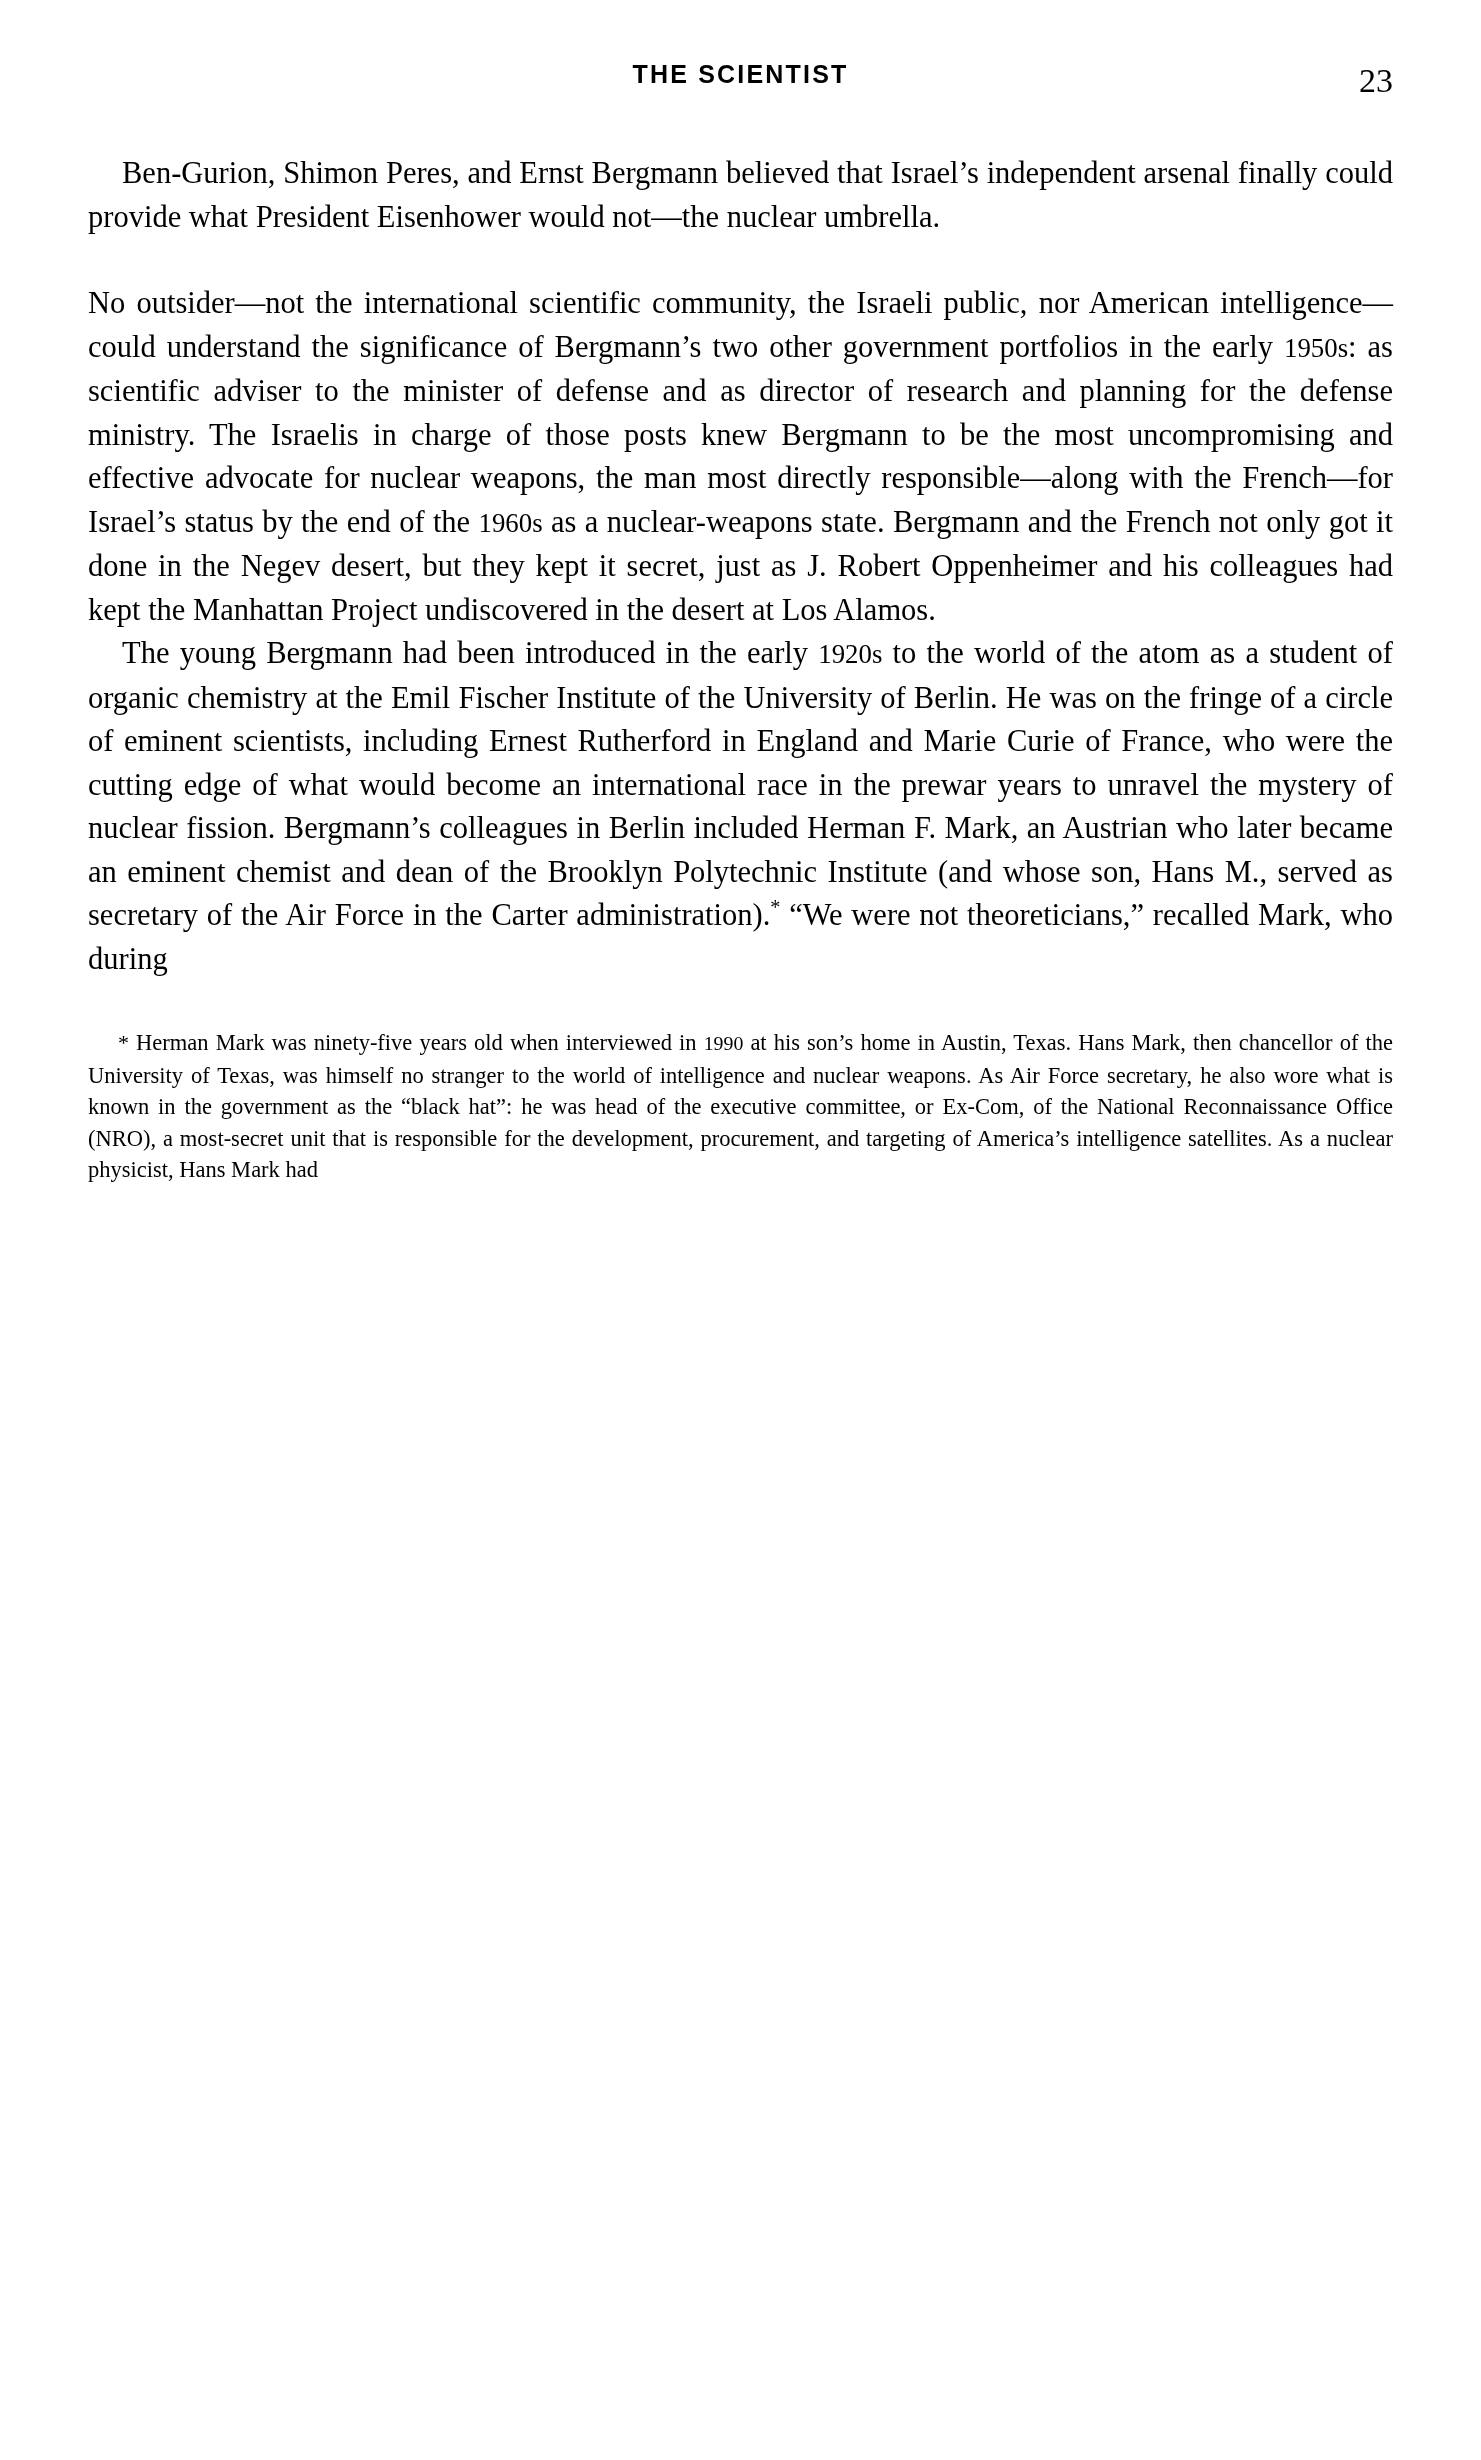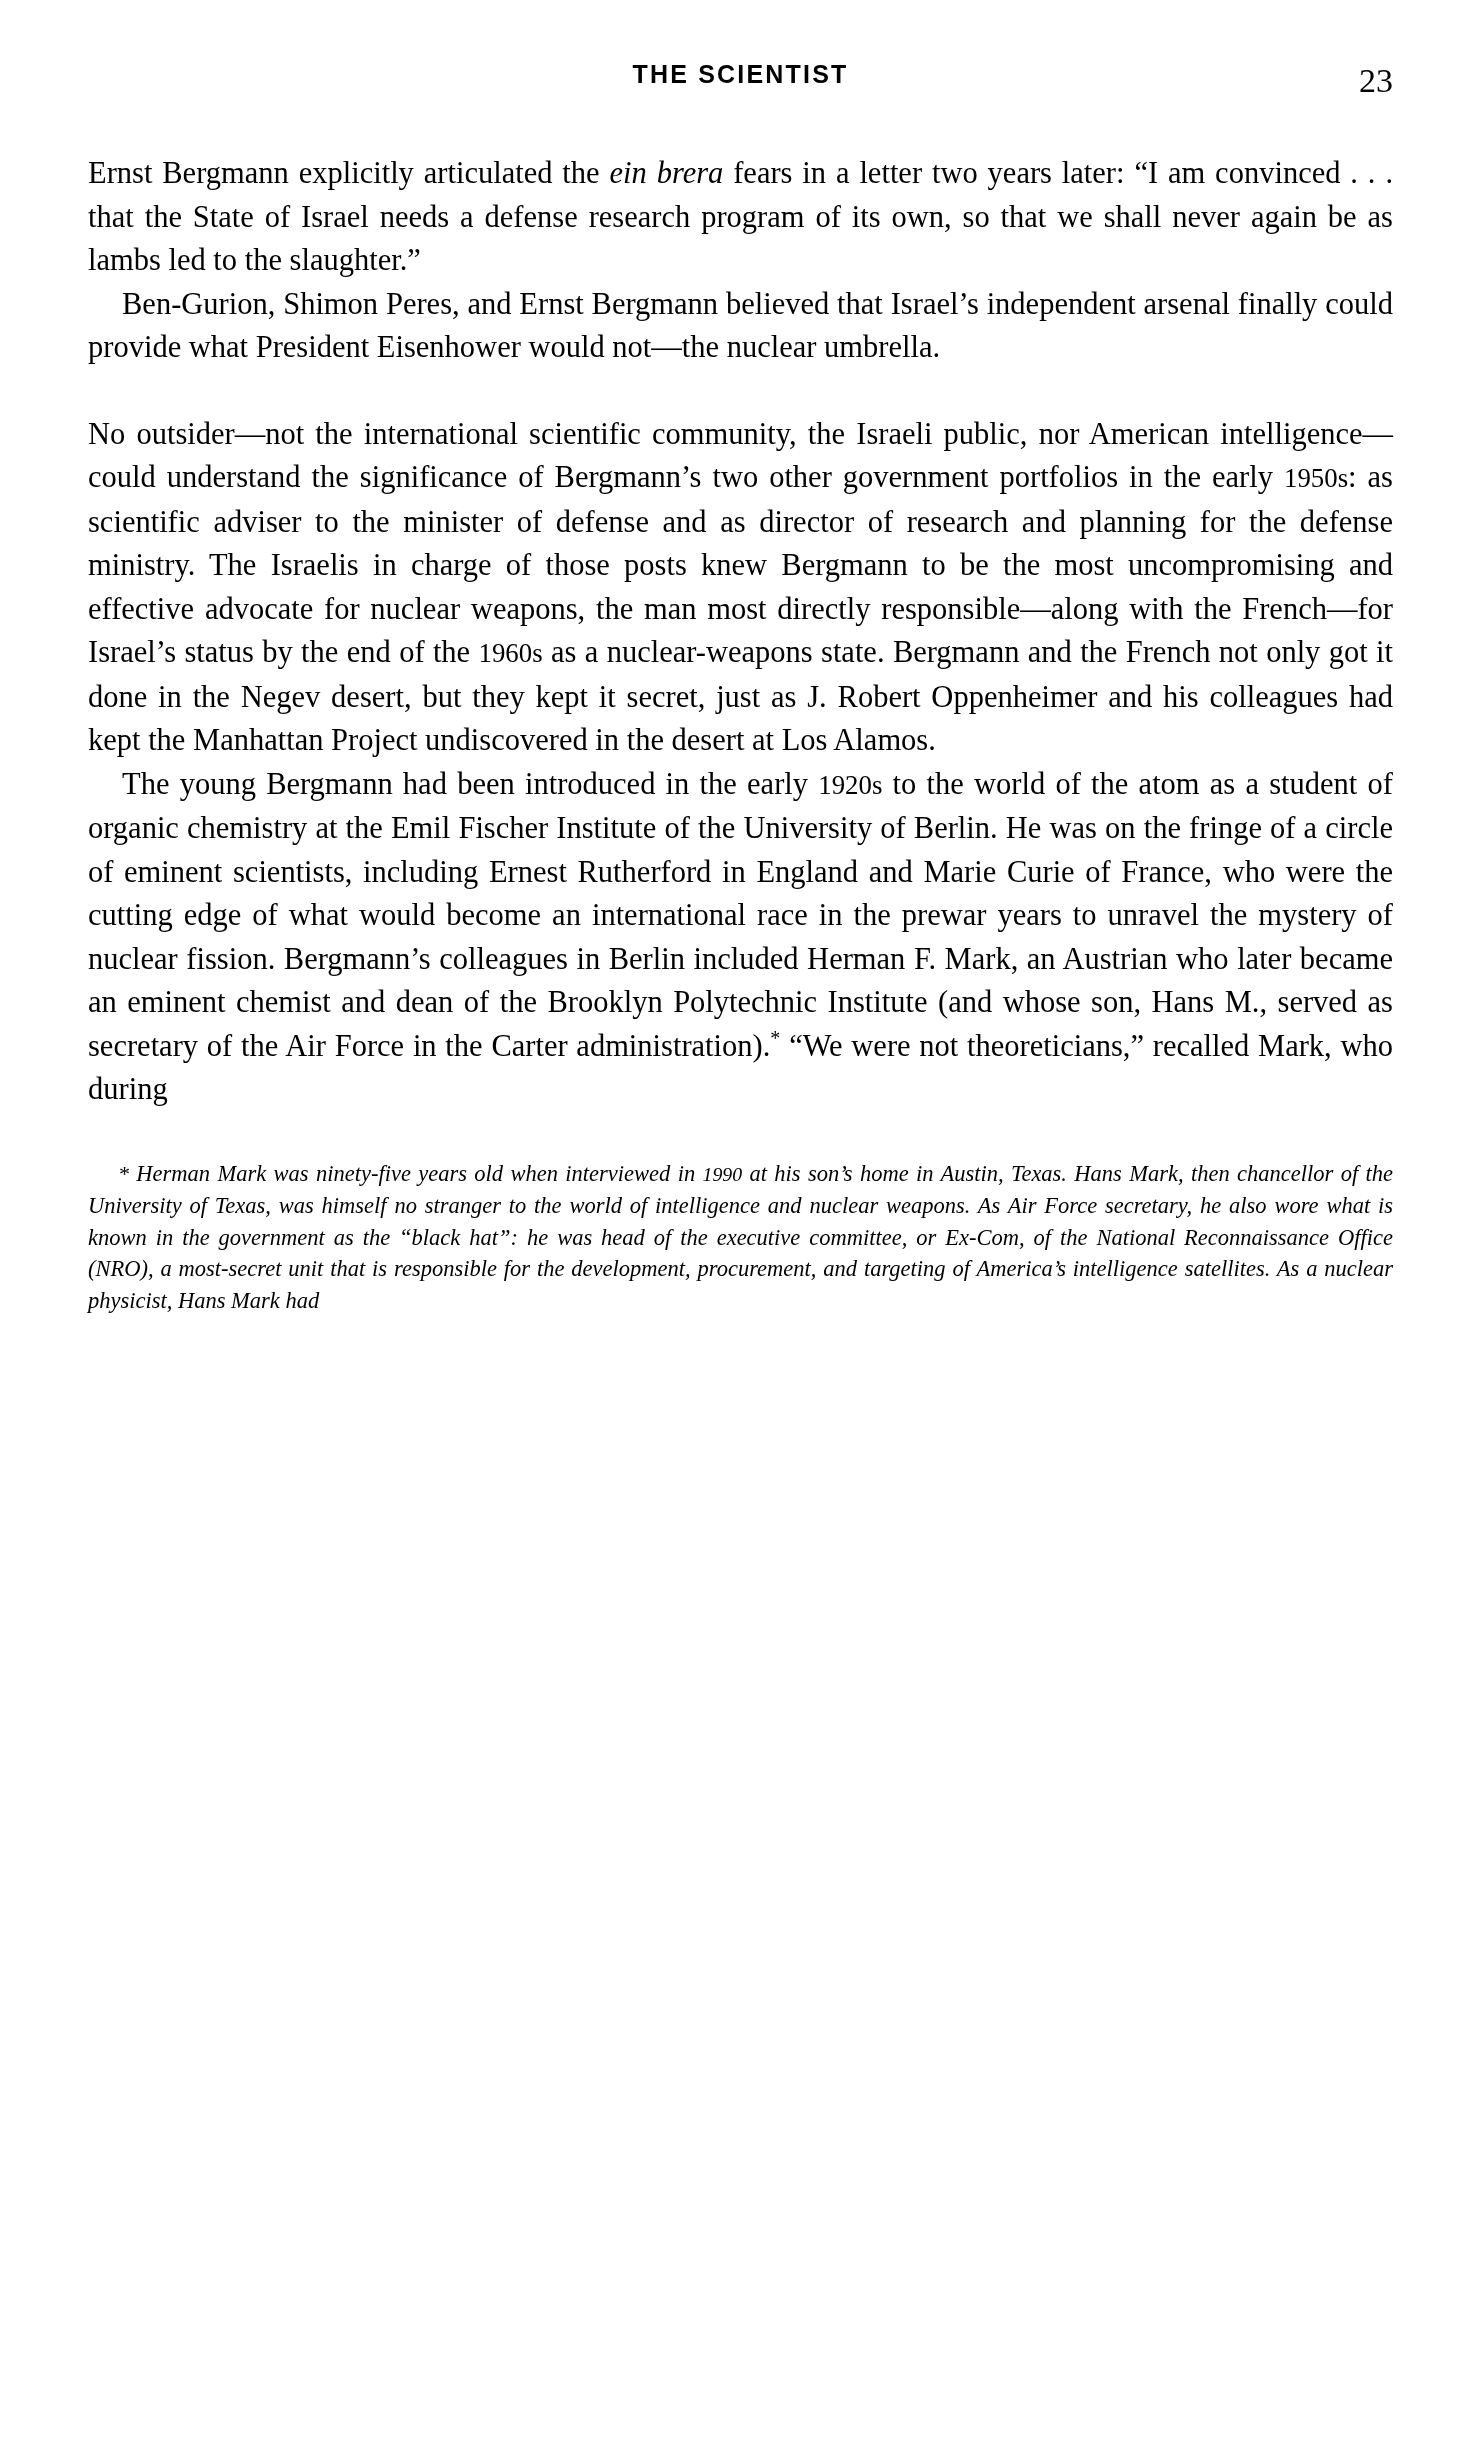--- a/index.html
+++ b/index.html
@@ -69,21 +69,20 @@
   .footnote {
     margin-top: 46px;
     font-size: 22.5px;
     line-height: 31.5px;
     text-align: justify;
     text-justify: inter-word;
   }
   .footnote p {
     margin: 0;
     text-indent: 30px;
-    font-style: italic;
   }
   .footnote .star {
     font-size: 22px;
     vertical-align: baseline;
   }
   sup.star {
     font-size: 0.66em;
     vertical-align: super;
     line-height: 0;
   }
@@ -93,21 +92,20 @@
 
 <div class="page">
   <div class="content">
 
     <div class="running-head">
       <span class="title">THE SCIENTIST</span>
       <span class="folio">23</span>
     </div>
 
     <div class="body-text" id="body-text">
-        <p>Ernst Bergmann explicitly articulated the <i>ein brera</i> fears in a letter two years later: “I am convinced . . . that the State of Israel needs a defense research program of its own, so that we shall never again be as lambs led to the slaughter.”</p>
         <p class="indent">Ben-Gurion, Shimon Peres, and Ernst Bergmann believed that Israel’s independent arsenal finally could provide what President Eisenhower would not—the nuclear umbrella.</p>
         <p class="gap">No outsider—not the international scientific community, the Israeli public, nor American intelligence—could understand the significance of Bergmann’s two other government portfolios in the early <span class="smallcapnum">1950s</span>: as scientific adviser to the minister of defense and as director of research and planning for the defense ministry. The Israelis in charge of those posts knew Bergmann to be the most uncompromising and effective advocate for nuclear weapons, the man most directly responsible—along with the French—for Israel’s status by the end of the <span class="smallcapnum">1960s</span> as a nuclear-weapons state. Bergmann and the French not only got it done in the Negev desert, but they kept it secret, just as J. Robert Oppenheimer and his colleagues had kept the Manhattan Project undiscovered in the desert at Los Alamos.</p>
         <p class="indent">The young Bergmann had been introduced in the early <span class="smallcapnum">1920s</span> to the world of the atom as a student of organic chemistry at the Emil Fischer Institute of the University of Berlin. He was on the fringe of a circle of eminent scientists, including Ernest Rutherford in England and Marie Curie of France, who were the cutting edge of what would become an international race in the prewar years to unravel the mystery of nuclear fission. Bergmann’s colleagues in Berlin included Herman F. Mark, an Austrian who later became an eminent chemist and dean of the Brooklyn Polytechnic Institute (and whose son, Hans M., served as secretary of the Air Force in the Carter administration).<sup class="star">*</sup> “We were not theoreticians,” recalled Mark, who during</p>
       </div>
 
     <div class="footnote" id="footnote">
         <p><span class="star">*</span> Herman Mark was ninety-five years old when interviewed in <span class="smallcapnum">1990</span> at his son’s home in Austin, Texas. Hans Mark, then chancellor of the University of Texas, was himself no stranger to the world of intelligence and nuclear weapons. As Air Force secretary, he also wore what is known in the government as the “black hat”: he was head of the executive committee, or Ex-Com, of the National Reconnaissance Office (NRO), a most-secret unit that is responsible for the development, procurement, and targeting of America’s intelligence satellites. As a nuclear physicist, Hans Mark had</p>
       </div>
 
   </div>

